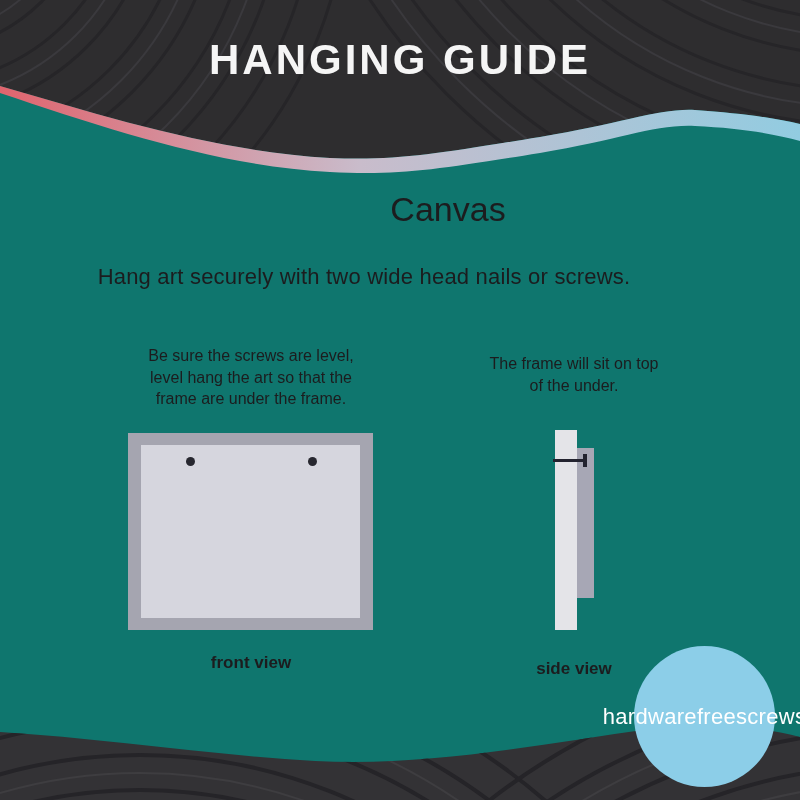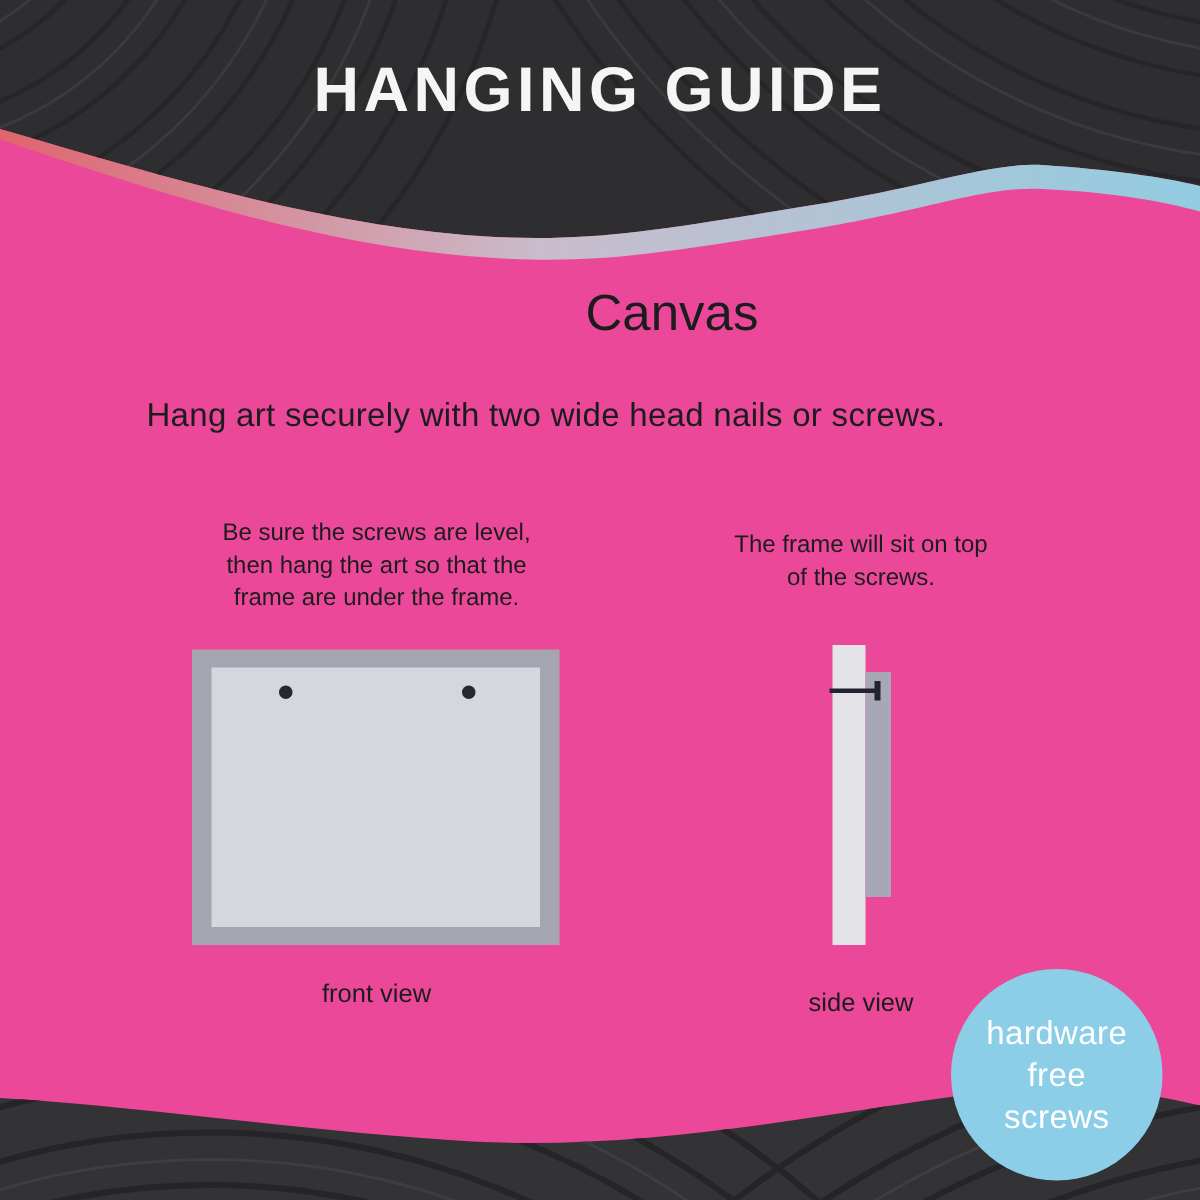--- a/index.html
+++ b/index.html
@@ -1,21 +1,21 @@
 <!DOCTYPE html>
 <html style="--header-bg: #2e2d2f; --header-pattern: #262528; --footer-bg: #333235; --footer-pattern: #252428; --wave-left: #e0646e; --wave-mid: #c9bccb; --wave-right: #92cce1; --badge-bg: #8ccee8; --badge-text: #ffffff; --text: #1c1c1e; --title-text: #f5f5f5; --frame-outer: #a5a5b0; --frame-inner: #d6d6de; --screw: #27272f; --wall-bar: #e4e4e8; --frame-bar: #a7a7b5; --nail: #23232f;"><head>
 <meta charset="utf-8">
 <style>
   html,body{margin:0;padding:0;}
   body{
     width:800px;height:800px;overflow:hidden;background:#ffffff;
     font-family:"Liberation Sans","DejaVu Sans",sans-serif;
     color:var(--text,#1c1c1e);
   }
-  #stage{position:relative;width:800px;height:800px;background:#ec4899;}
+  #stage{position:relative;width:800px;height:800px;background:#0f766e;}
 
   
   .wave-svg{position:absolute;left:0;display:block;}
   #header-svg{top:0;}
   #footer-svg{bottom:0;}
   .hdr-fill{fill:var(--header-bg,#2e2d2f);}
   .ftr-fill{fill:var(--footer-bg,#333235);}
   .hdr-line{fill:none;stroke:var(--header-pattern,#262528);stroke-width:3;}
   .hdr-line2{fill:none;stroke:#3a393d;stroke-width:2;}
   .ftr-line{fill:none;stroke:var(--footer-pattern,#252428);stroke-width:4;}
@@ -29,21 +29,21 @@
 
   
   .main-title{position:absolute;top:188px;left:0;width:800px;text-align:center;
     font-size:34px;line-height:42px;font-weight:400;margin-left:48px;}
   .subtitle{position:absolute;top:261px;left:0;width:728px;text-align:center;
     font-size:22px;line-height:32px;font-weight:500;letter-spacing:.2px;}
 
   .col-text{position:absolute;text-align:center;font-size:16px;line-height:21.5px;font-weight:500;}
   #front-text{top:345px;left:131px;width:240px;}
   #side-text{top:353px;left:463px;width:222px;}
-  .diag-label{position:absolute;text-align:center;font-size:17px;font-weight:400;}
+  .diag-label{position:absolute;text-align:center;font-size:17px;font-weight:700;}
   #front-label{top:653px;left:131px;width:240px;}
   #side-label{top:659px;left:463px;width:222px;text-align:center;}
 
   
   #front-frame{position:absolute;left:128px;top:433px;width:245px;height:197px;
     background:var(--frame-outer,#a5a5b0);}
   #front-frame .inner{position:absolute;left:13px;top:12px;right:13px;bottom:12px;
     background:var(--frame-inner,#d6d6de);}
   .screw{position:absolute;width:9px;height:9px;border-radius:50%;
     background:var(--screw,#27272f);}
@@ -54,21 +54,21 @@
   .bar{position:absolute;}
   #wall-bar{left:555px;top:430px;width:22px;height:200px;background:var(--wall-bar,#e4e4e8);}
   #frame-bar{left:577px;top:448px;width:17px;height:150px;background:var(--frame-bar,#a7a7b5);}
   #nail-line{position:absolute;left:553px;top:459px;width:33px;height:3px;background:var(--nail,#23232f);}
   #nail-head{position:absolute;left:583px;top:454px;width:4px;height:13px;background:var(--nail,#23232f);}
 
   
   #badge{
     position:absolute;left:634px;top:646px;width:141px;height:141px;border-radius:50%;
     background:var(--badge-bg,#8ccee8);color:var(--badge-text,#fff);
-    display:flex;flex-direction:column;justify-content:center;align-items:center;
+    display:flex;flex-direction:row;justify-content:center;align-items:center;
     font-size:22px;line-height:28px;font-weight:500;letter-spacing:.3px;z-index:6;
     text-align:center;
   }
 </style>
 </head>
 <body>
 
 <div id="stage">
 
   <svg id="header-svg" class="wave-svg" width="800" height="176" viewBox="0 0 800 176" aria-hidden="true">
@@ -118,27 +118,27 @@
     <path fill="url(#waveGrad)" d="M0,86 C110,118 220,152 330,158 C400,161 440,153 540,137 C620,124 660,108 695,110 C740,113 775,118 800,124
              L800,141 C775,134 740,128 695,126 C655,124 620,140 540,153 C440,169 400,176 330,172 C220,166 110,130 0,93 Z"></path>
   </svg>
   <div class="hdr-title">HANGING GUIDE</div>
 
   <div class="main-title">Canvas</div>
   <div class="subtitle">Hang art securely with two wide head nails or screws.</div>
 
   <div id="front-text" class="col-text">
     <div>Be sure the screws are level,</div>
-    <div>then hang the art so that the</div>
+    <div>level hang the art so that the</div>
     <div>frame are under the frame.</div>
   </div>
 
   <div id="side-text" class="col-text">
     <div>The frame will sit on top</div>
-    <div>of the screws.</div>
+    <div>of the under.</div>
   </div>
 
   <div id="front-frame">
     <div class="inner"></div>
     <div id="screw-left" class="screw"></div>
     <div id="screw-right" class="screw"></div>
   </div>
   <div id="front-label" class="diag-label">front view</div>
 
   <div id="wall-bar" class="bar"></div>

